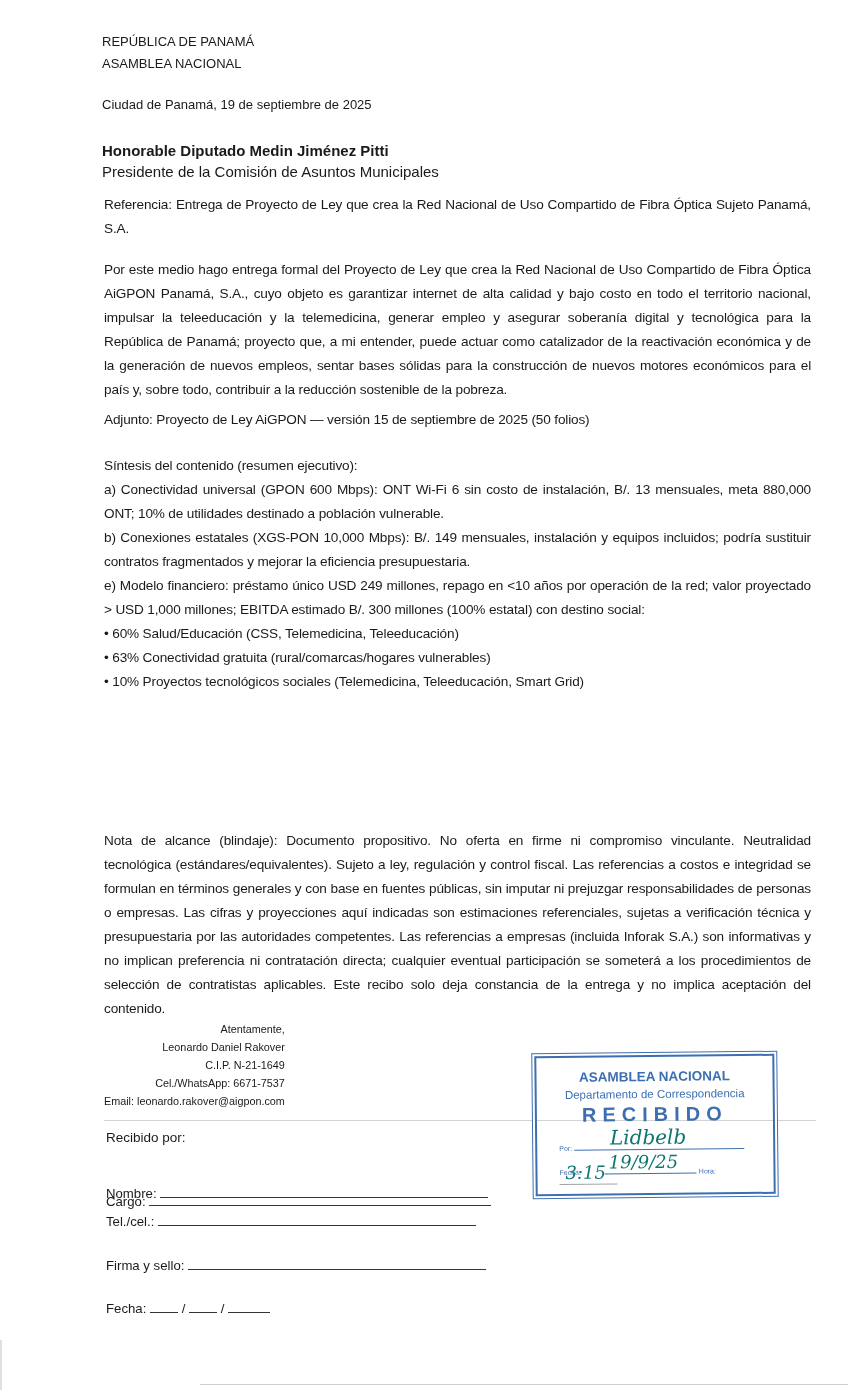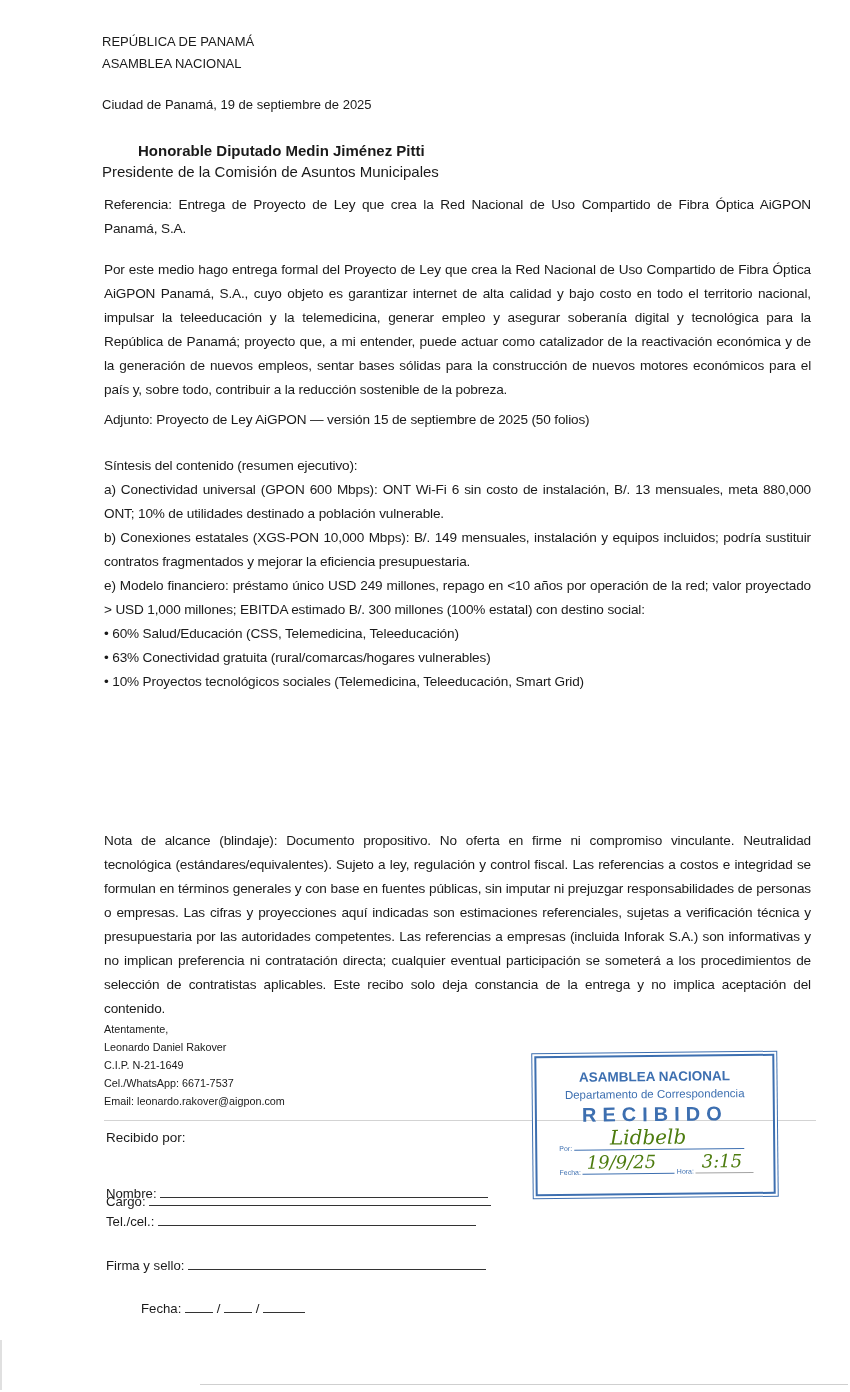--- a/index.html
+++ b/index.html
@@ -1,52 +1,52 @@
 <!DOCTYPE html>
 <html><head>
   <meta charset="utf-8">
   <style>
     html, body { margin: 0; padding: 0; }
     body {
       width: 850px; height: 1392px; background: #ffffff; position: relative; overflow: hidden;
       font-family: "Liberation Sans", sans-serif; color: #1a1a1a;
     }
-    .abs { position: absolute; }
+    .abs { position: absolute; text-align: right; }
     .header-line { left: 102px; font-size: 13px; }
-    .bold15 { font-weight: bold; font-size: 15px; margin-left: 36px; }
+    .bold15 { font-weight: bold; font-size: 15px; }
     .p { left: 104px; width: 707px; font-size: 13.6px; line-height: 24px; text-align: justify; letter-spacing: -0.15px; }
     .sig { left: 104px; font-size: 10.8px; line-height: 18px; }
     .field { left: 106px; font-size: 13.2px; }
     .uline { display: inline-block; border-bottom: 1px solid #333; height: 12px; vertical-align: baseline; }
     .divider { left: 104px; top: 1120px; width: 712px; height: 0; border-top: 1px solid #d3d3d3; }
     .stamp {
       left: 535px; top: 1055px; width: 236px; height: 136px;
       border: 2px solid #3d6fb0; box-shadow: 0 0 0 2px #fff, 0 0 0 3px #3d6fb0; transform: rotate(-0.6deg);
       color: #3d6fb0; text-align: center;
     }
     .stamp .s1 { font-weight: bold; font-size: 13.5px; margin-top: 12px; }
     .stamp .s2 { font-size: 11.5px; margin-top: 4px; }
     .stamp .s3 { font-weight: bold; font-size: 20px; letter-spacing: 6px; margin-top: 3px; }
     .stamp .row { position: absolute; left: 22px; font-size: 7px; text-align: left; width: 200px; }
-    .stamp .hand { font-family: "DejaVu Serif", serif; font-style: italic; color: #4d7c0f; }
+    .stamp .hand { font-family: "DejaVu Serif", serif; font-style: italic; color: #0f766e; }
     .scan-edge { left: 0; top: 1340px; width: 2px; height: 50px; background: #e0e0e0; }
     .scan-bottom { left: 200px; top: 1384px; width: 648px; height: 0; border-top: 1px solid #cfcfcf; }
   </style>
 </head>
 <body>
 
 <div class="abs header-line" style="top:34px;">REPÚBLICA DE PANAMÁ</div>
 <div class="abs header-line" style="top:56px;">ASAMBLEA NACIONAL</div>
 
 <div class="abs header-line" style="top:97px;">Ciudad de Panamá, 19 de septiembre de 2025</div>
 
 <div class="abs bold15" style="left:102px; top:142px;">Honorable Diputado Medin Jiménez Pitti</div>
 <div class="abs" style="left:102px; top:163px; font-size:15px;">Presidente de la Comisión de Asuntos Municipales</div>
 
-<div class="abs p" style="top:193px;">Referencia: Entrega de Proyecto de Ley que crea la Red Nacional de Uso Compartido de Fibra Óptica AiGPON Panamá, S.A.</div>
+<div class="abs p" style="top:193px;">Referencia: Entrega de Proyecto de Ley que crea la Red Nacional de Uso Compartido de Fibra Óptica Sujeto Panamá, S.A.</div>
 
 <div class="abs p" style="top:258px;">Por este medio hago entrega formal del Proyecto de Ley que crea la Red Nacional de Uso Compartido de Fibra Óptica AiGPON Panamá, S.A., cuyo objeto es garantizar internet de alta calidad y bajo costo en todo el territorio nacional, impulsar la teleeducación y la telemedicina, generar empleo y asegurar soberanía digital y tecnológica para la República de Panamá; proyecto que, a mi entender, puede actuar como catalizador de la reactivación económica y de la generación de nuevos empleos, sentar bases sólidas para la construcción de nuevos motores económicos para el país y, sobre todo, contribuir a la reducción sostenible de la pobreza.</div>
 
 <div class="abs p" style="top:408px;">Adjunto: Proyecto de Ley AiGPON — versión 15 de septiembre de 2025 (50 folios)</div>
 
 <div class="abs p" style="top:454px;">
   <div>Síntesis del contenido (resumen ejecutivo):</div>
   <div>a) Conectividad universal (GPON 600 Mbps): ONT Wi-Fi 6 sin costo de instalación, B/. 13 mensuales, meta 880,000 ONT; 10% de utilidades destinado a población vulnerable.</div>
   <div>b) Conexiones estatales (XGS-PON 10,000 Mbps): B/. 149 mensuales, instalación y equipos incluidos; podría sustituir contratos fragmentados y mejorar la eficiencia presupuestaria.</div>
   <div>e) Modelo financiero: préstamo único USD 249 millones, repago en &lt;10 años por operación de la red; valor proyectado &gt; USD 1,000 millones; EBITDA estimado B/. 300 millones (100% estatal) con destino social:</div>
@@ -78,42 +78,42 @@
   <span class="uline" style="width:342px;"></span>
 </div>
 <div class="abs field" style="top:1213px;">
   <span>Tel./cel.:</span>
   <span class="uline" style="width:318px;"></span>
 </div>
 <div class="abs field" style="top:1257px;">
   <span>Firma y sello:</span>
   <span class="uline" style="width:298px;"></span>
 </div>
-<div class="abs field" style="top:1300px;margin-left:35px;">
+<div class="abs field" style="top:1300px;">
   <span>Fecha:</span>
   <span class="uline" style="width:28px;"></span>
   <span>/</span>
   <span class="uline" style="width:28px;"></span>
   <span>/</span>
   <span class="uline" style="width:42px;"></span>
 </div>
 
 <div class="abs stamp">
   <div class="s1">ASAMBLEA NACIONAL</div>
   <div class="s2">Departamento de Correspondencia</div>
   <div class="s3">RECIBIDO</div>
   <div class="row" style="top:84px;">
     <span>Por:</span>
     <span style="display:inline-block; width:170px; border-bottom:1px solid #3d6fb0; position:relative; height:8px;">
       <span class="hand" style="position:absolute; left:36px; top:-16px; font-size:20px;">Lidbelb</span>
     </span>
   </div>
   <div class="row" style="top:108px;">
     <span>Fecha:</span>
-    <span style="display:inline-block; width:92px; border-bottom:1px solid #3d6fb0; position:relative; height:8px;">
+    <span style="display:inline-block; width:92px; border-bottom:1px solid #3d6fb0; position:relative; height:8px;margin-left:22px;">
       <span class="hand" style="position:absolute; left:4px; top:-14px; font-size:18px;">19/9/25</span>
     </span>
     <span>Hora:</span>
     <span style="display:inline-block; width:58px; border-bottom:1px solid #a3a3a3; position:relative; height:8px;">
       <span class="hand" style="position:absolute; left:6px; top:-14px; font-size:18px;">3:15</span>
     </span>
   </div>
 </div>
 
 <div class="abs scan-edge"></div>

